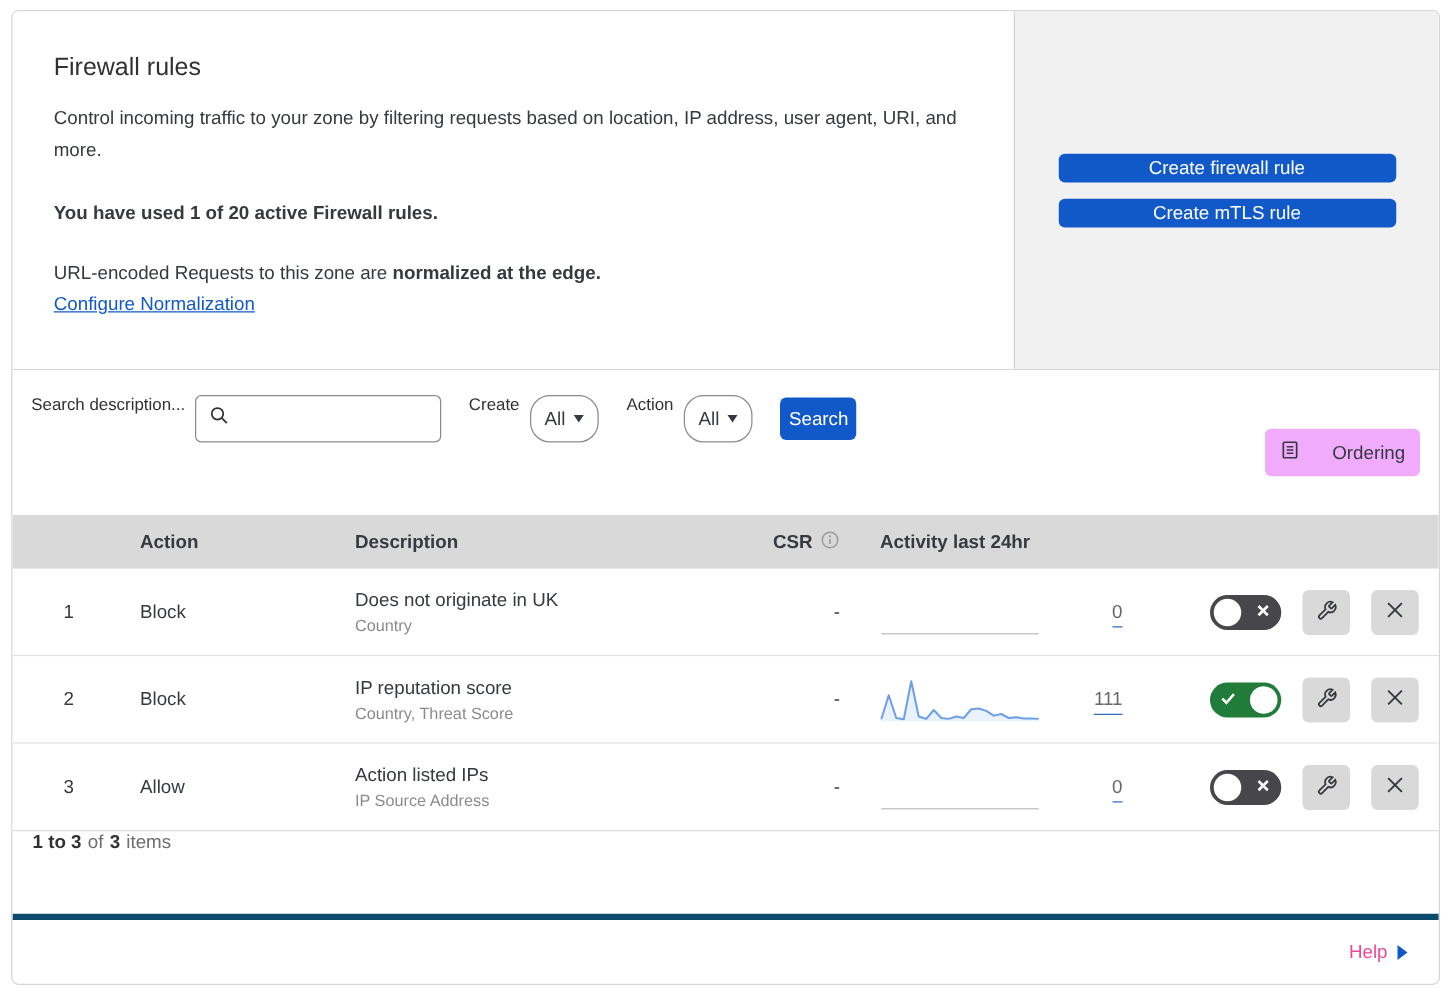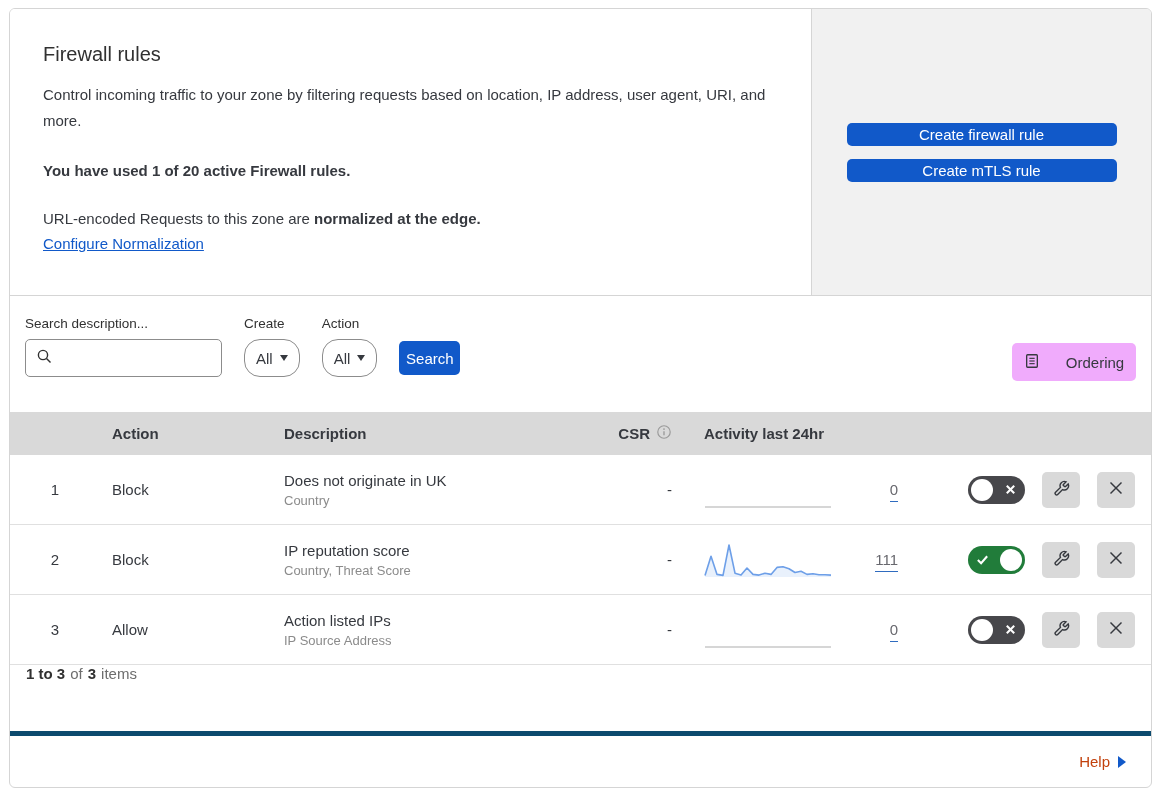--- a/index.html
+++ b/index.html
@@ -28,21 +28,21 @@
   .norm-link { display:inline-block; margin-top:4px; }
 
   .btn-primary {
     width:270px; height:23px; background:#1159c9; color:#fff; border:none; border-radius:5px;
     font-size:15px; font-family:inherit; cursor:pointer;
   }
 
   
   .filter-row { position:relative; height:116px; flex:none; padding:20px 15px 0 15px; }
   .filter-groups { display:flex; align-items:flex-end; gap:22px; }
-  .fgroup { display:flex; flex-direction:column; gap:8px; }
+  .fgroup { display:flex; flex-direction:row; gap:8px; }
   .flabel { font-size:13.5px; color:#313131; }
   .search-box {
     width:197px; height:38px; border:1px solid #8c8c8c; border-radius:5px; background:#fff;
     display:flex; align-items:center; padding:0 10px; gap:6px;
   }
   .search-box input { border:none; outline:none; flex:1; font-size:14px; font-family:inherit; background:transparent; }
   .dropdown {
     height:38px; border:1px solid #8c8c8c; border-radius:16px; background:#fff;
     display:flex; align-items:center; gap:7px; padding:0 11px; font-size:15px; color:#36393f; cursor:pointer;
   }
@@ -84,21 +84,21 @@
   .icon-btn {
     width:38px; height:36px; background:#d9d9d9; border:none; border-radius:5px; cursor:pointer;
     display:flex; align-items:center; justify-content:center; flex:none;
   }
 
   
   .pagination { flex:1; display:flex; align-items:flex-start; padding:0 16px 16px 16px; font-size:15px; color:#6d6d6d; border-bottom:5px solid #0c4a6e; }
   .pagination b { color:#313131; font-weight:700; }
   .pagination span { margin-right:5px; }
   .help-bar { height:51px; flex:none; display:flex; align-items:center; justify-content:flex-end; padding-right:25px; }
-  .help-link { display:flex; align-items:center; gap:8px; color:#c2410c; font-size:15px; cursor:pointer; text-decoration:none; }
+  .help-link { display:flex; align-items:center; gap:8px; color:#ec4899; font-size:15px; cursor:pointer; text-decoration:none; }
   .caret-right { width:0; height:0; border-top:6px solid transparent; border-bottom:6px solid transparent; border-left:8px solid #1159c9; }
 </style>
 </head>
 <body>
 
 <div class="card">
 
   <div class="header-row">
     <div class="header-left">
       <div class="page-title">Firewall rules</div>

